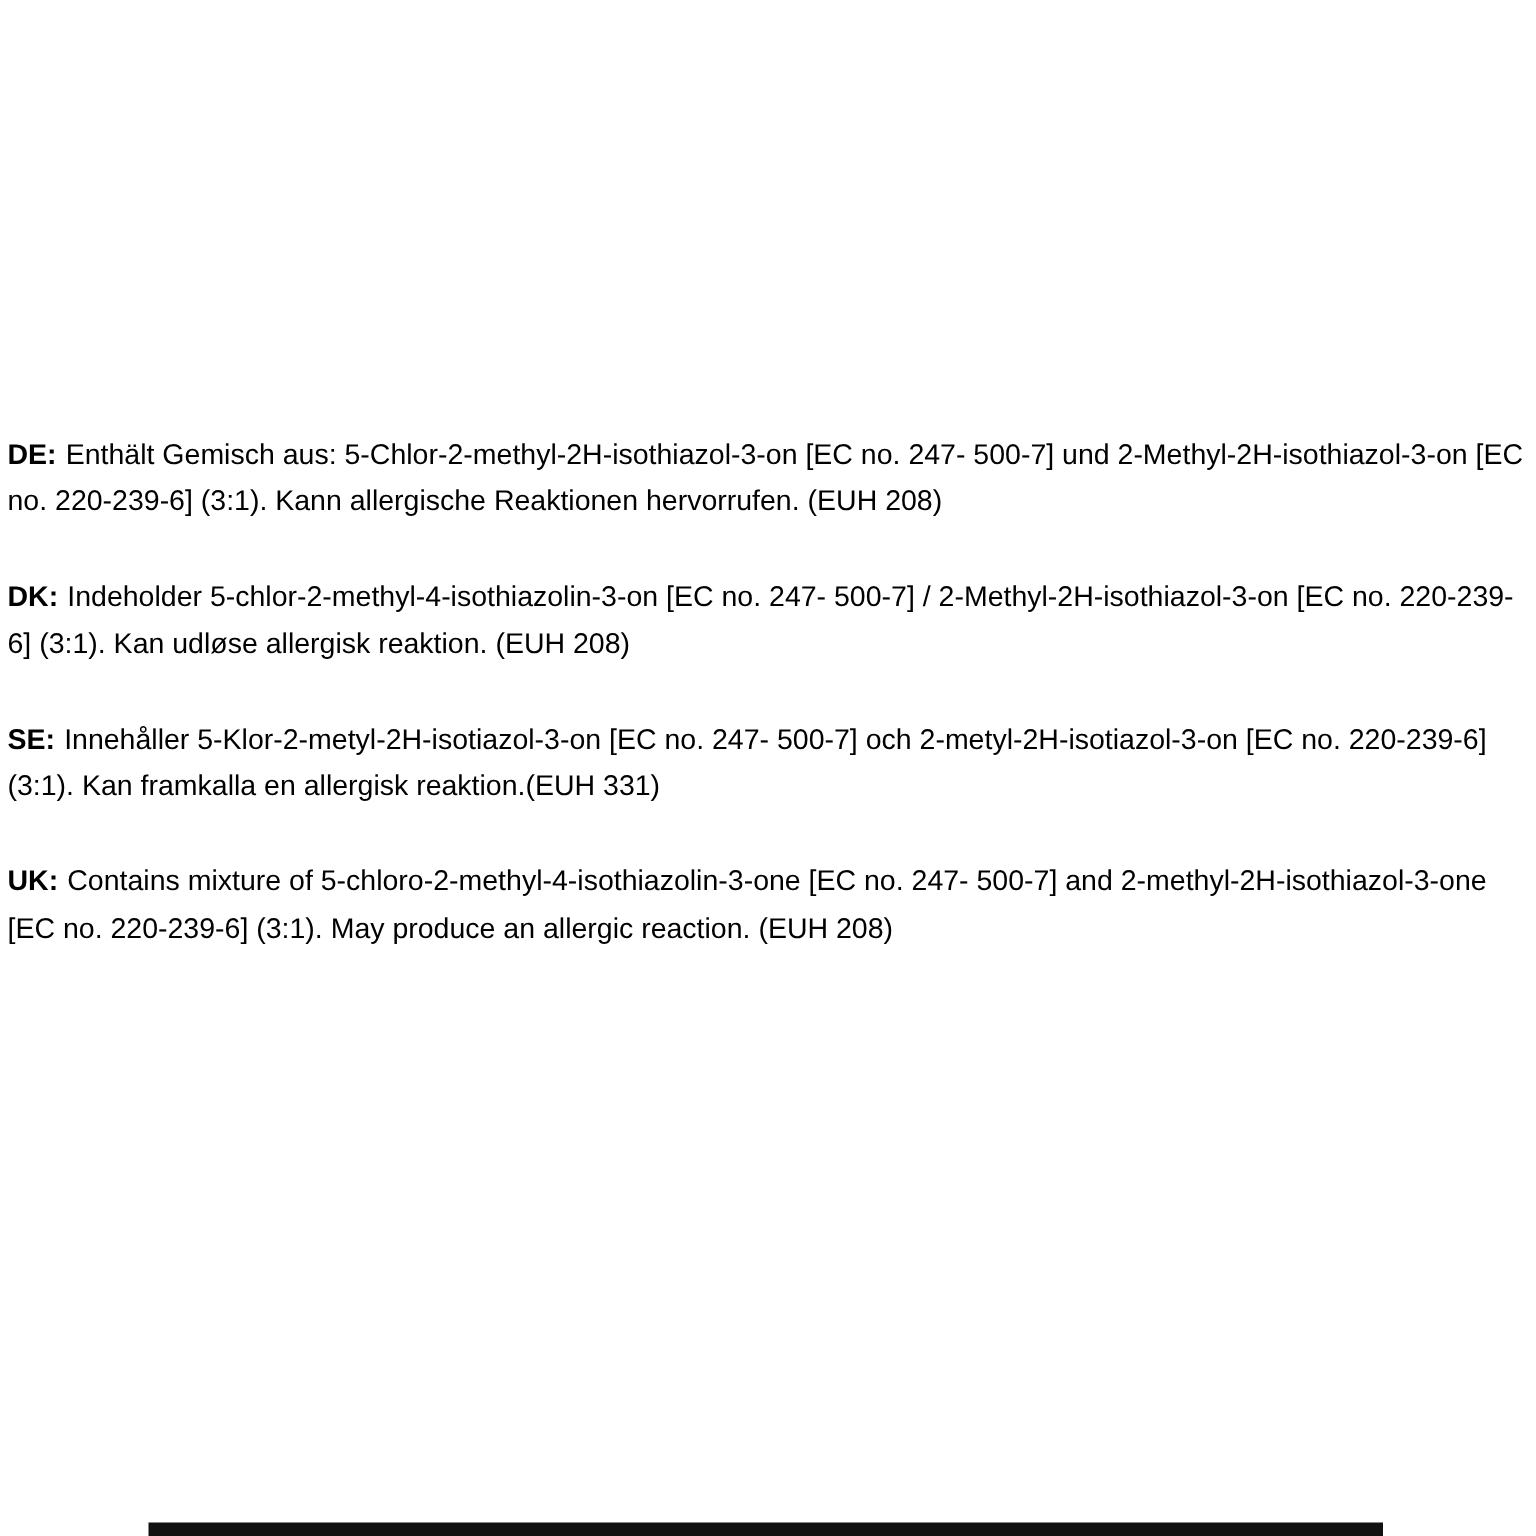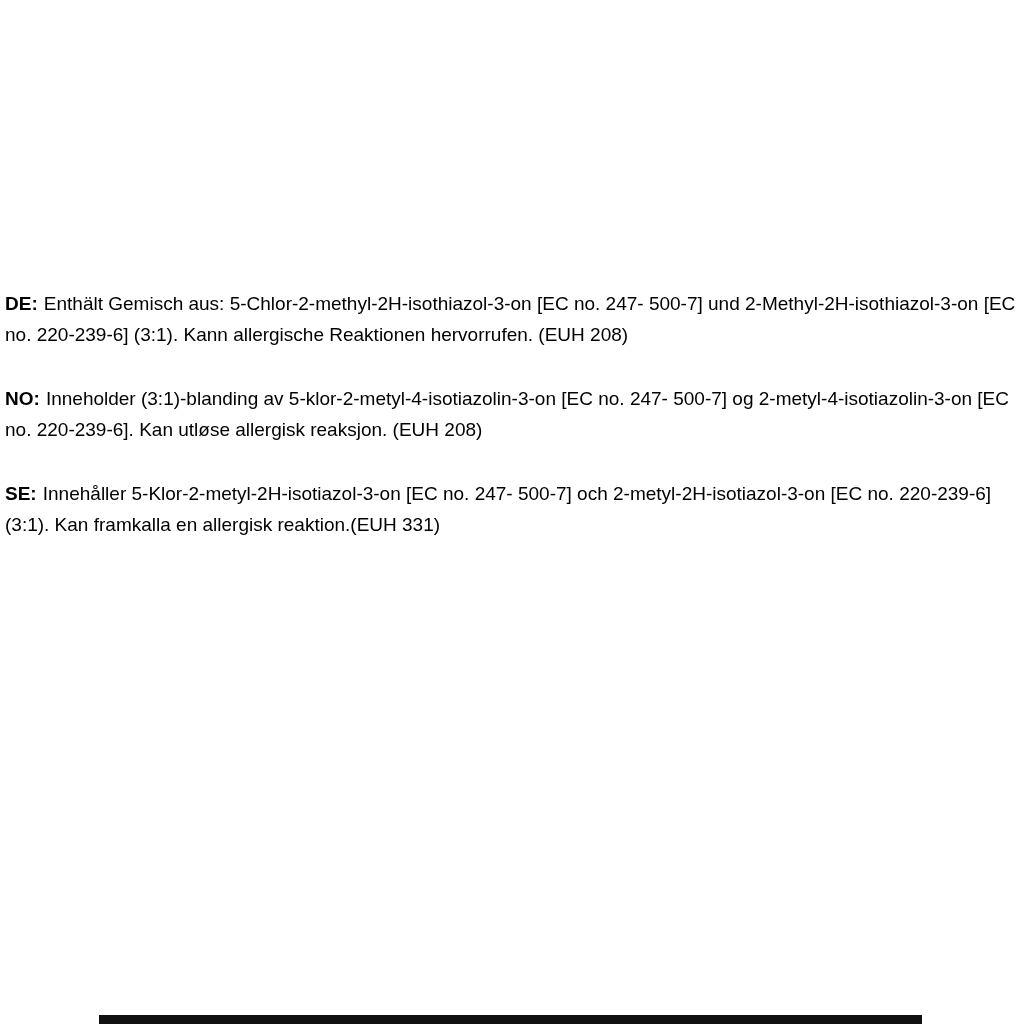--- a/index.html
+++ b/index.html
@@ -44,25 +44,28 @@
 </style>
 </head>
 <body>
 
 <div class="doc">
 
   <p class="stmt">
     <span class="stmt-label">DE:</span><span>Enthält Gemisch aus: 5-Chlor-2-methyl-2H-isothiazol-3-on [EC no. 247- 500-7] und 2-Methyl-2H-isothiazol-3-on [EC no. 220-239-6] (3:1). Kann allergische Reaktionen hervorrufen. (EUH 208)</span>
   </p>
 
+  <p class="stmt">
+    <span class="stmt-label">DK:</span><span>Indeholder 5-chlor-2-methyl-4-isothiazolin-3-on [EC no. 247- 500-7] / 2-Methyl-2H-isothiazol-3-on [EC no. 220-239-6] (3:1). Kan udløse allergisk reaktion. (EUH 208)</span>
+  </p>
 
-  <p class="stmt">
-    <span class="stmt-label">NO:</span><span>Inneholder (3:1)-blanding av 5-klor-2-metyl-4-isotiazolin-3-on [EC no. 247- 500-7] og 2-metyl-4-isotiazolin-3-on [EC no. 220-239-6]. Kan utløse allergisk reaksjon. (EUH 208)</span>
-  </p>
 
   <p class="stmt">
     <span class="stmt-label">SE:</span><span>Innehåller 5-Klor-2-metyl-2H-isotiazol-3-on [EC no. 247- 500-7] och 2-metyl-2H-isotiazol-3-on [EC no. 220-239-6] (3:1). Kan framkalla en allergisk reaktion.(EUH 331)</span>
   </p>
 
+  <p class="stmt">
+    <span class="stmt-label">UK:</span><span>Contains mixture of 5-chloro-2-methyl-4-isothiazolin-3-one [EC no. 247- 500-7] and 2-methyl-2H-isothiazol-3-one [EC no. 220-239-6] (3:1). May produce an allergic reaction. (EUH 208)</span>
+  </p>
 
 </div>
 
 <div class="bottom-bar"></div>
 
 </body></html>

